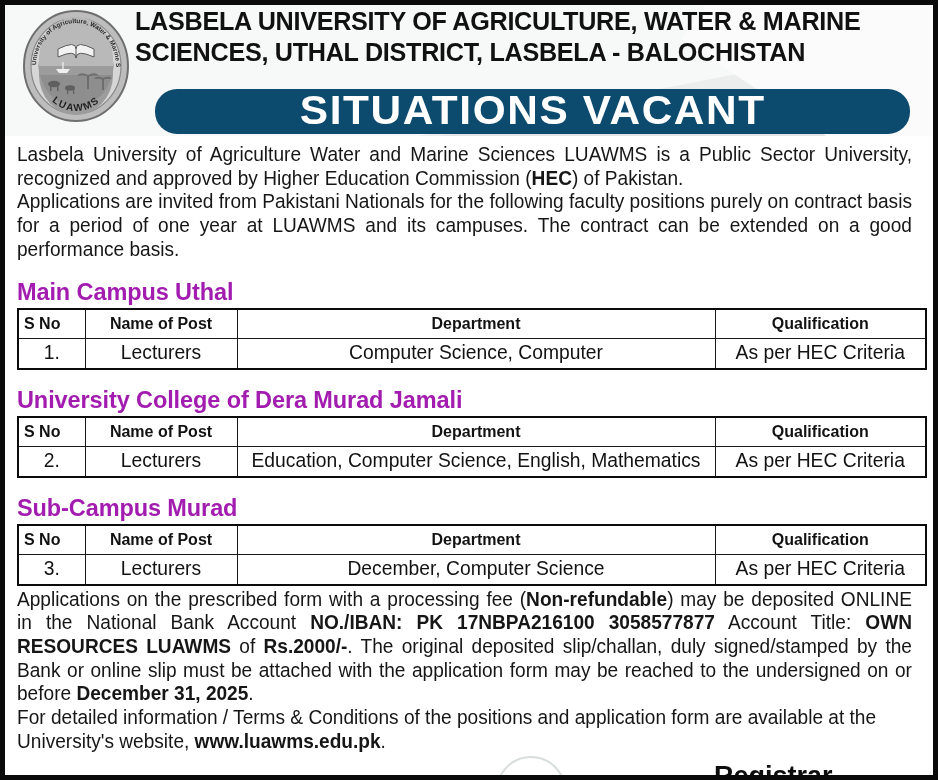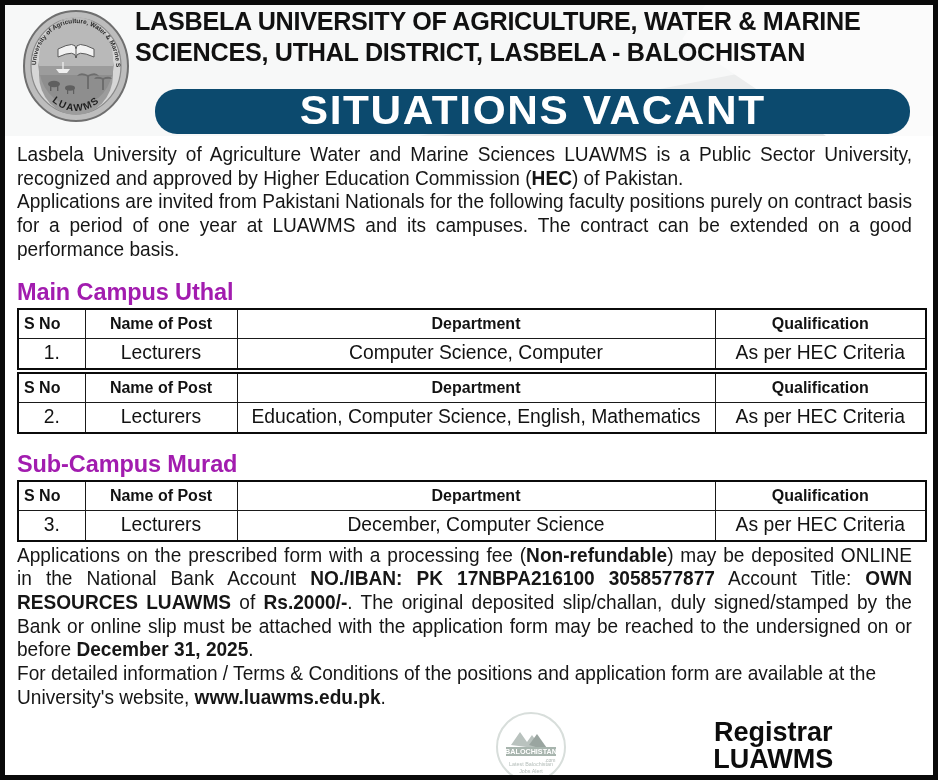--- a/index.html
+++ b/index.html
@@ -277,20 +277,21 @@
       <tbody>
         <tr>
           <td class="c-sno">1.</td>
           <td class="c-post">Lecturers</td>
           <td class="c-dept">Computer Science, Computer</td>
           <td class="c-qual">As per HEC Criteria</td>
         </tr>
       </tbody>
     </table>
 
+    <div class="section-head">University College of Dera Murad Jamali</div>
     <table class="jobs">
       <colgroup>
           <col class="w-sno">
           <col class="w-post">
           <col class="w-dept">
           <col class="w-qual">
         </colgroup>
       <thead>
         <tr>
           <th class="th-sno">S No</th>

